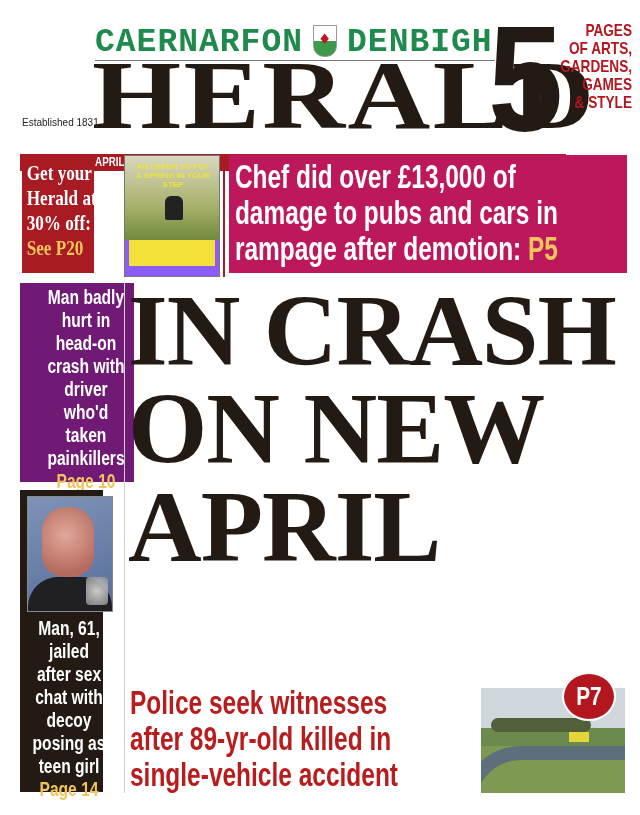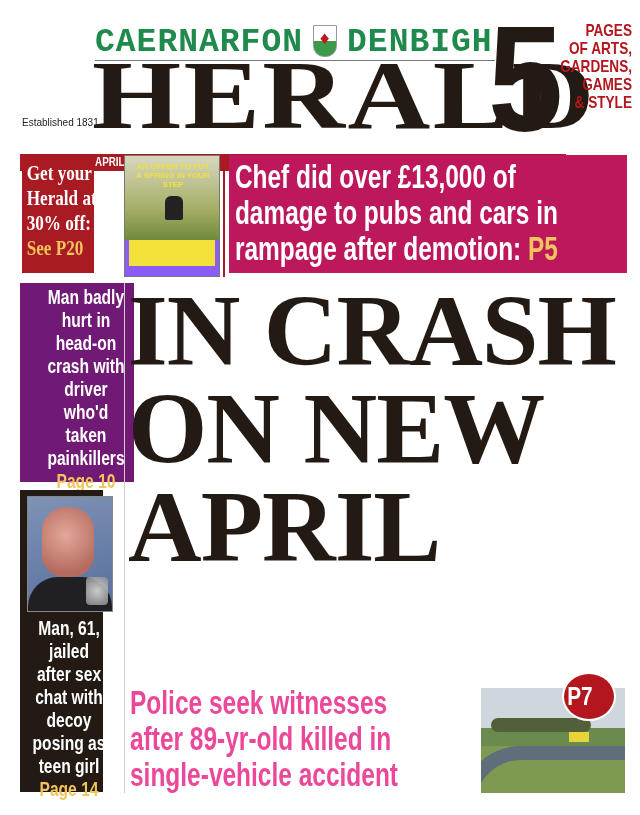--- a/index.html
+++ b/index.html
@@ -70,31 +70,31 @@
                     background:radial-gradient(circle, #e8e8e8, #8a8a8a); opacity:0.85; }
   .side2 .inner { position:absolute; top:124px; left:0; }
 
   .vrule { left:124px; top:283px; width:1px; height:510px; background:#cfcfcf; }
 
   
   .headline { left:128px; top:282px; color:#231a14; font-family:"Liberation Serif", serif; font-weight:bold;
               font-size:102px; line-height:98px; letter-spacing:-1px; transform:scaleX(1.0); transform-origin:left top; }
   .headline div { white-space:nowrap; }
 
-  .subhead { left:130px; top:684px; color:#ec4899; font-weight:bold; font-size:34px; line-height:36px; }
+  .subhead { left:130px; top:684px; color:#b91c1c; font-weight:bold; font-size:34px; line-height:36px; }
   .subhead .inner { transform:scaleX(0.72); transform-origin:left top; white-space:nowrap; }
 
   .road-photo { left:481px; top:688px; width:144px; height:105px; overflow:hidden;
                 background:linear-gradient(#cfd7dc 0 38%, #6a8a4e 38% 55%, #7e9a52 55% 100%); }
   .road-photo .road { position:absolute; left:-20px; top:58px; width:190px; height:90px; border-radius:60px 0 0 0;
                       border-top:14px solid #5e6e7a; border-left:14px solid #5e6e7a; box-sizing:border-box; }
   .road-photo .trees { position:absolute; left:10px; top:30px; width:100px; height:14px; background:#51603a; border-radius:8px; }
   .road-photo .truck { position:absolute; left:88px; top:44px; width:20px; height:10px; background:#e6d53a; }
   .p7 { left:562px; top:672px; width:50px; height:45px; border-radius:50%; background:#b4161e; border:2px solid #fff;
-        color:#fff; font-weight:bold; font-size:26px; line-height:44px; text-align:left; }
+        color:#fff; font-weight:bold; font-size:26px; line-height:44px; text-align:center; }
   .p7 span { display:inline-block; transform:scaleX(0.8); }
 </style>
 </head>
 <body>
 
 <div class="abs top-title">
   <span>CAERNARFON</span><span class="crest"><span class="dragon">♦</span></span><span>DENBIGH</span>
 </div>
 <div class="abs rule"></div>
 <div class="abs herald">HERALD</div>

